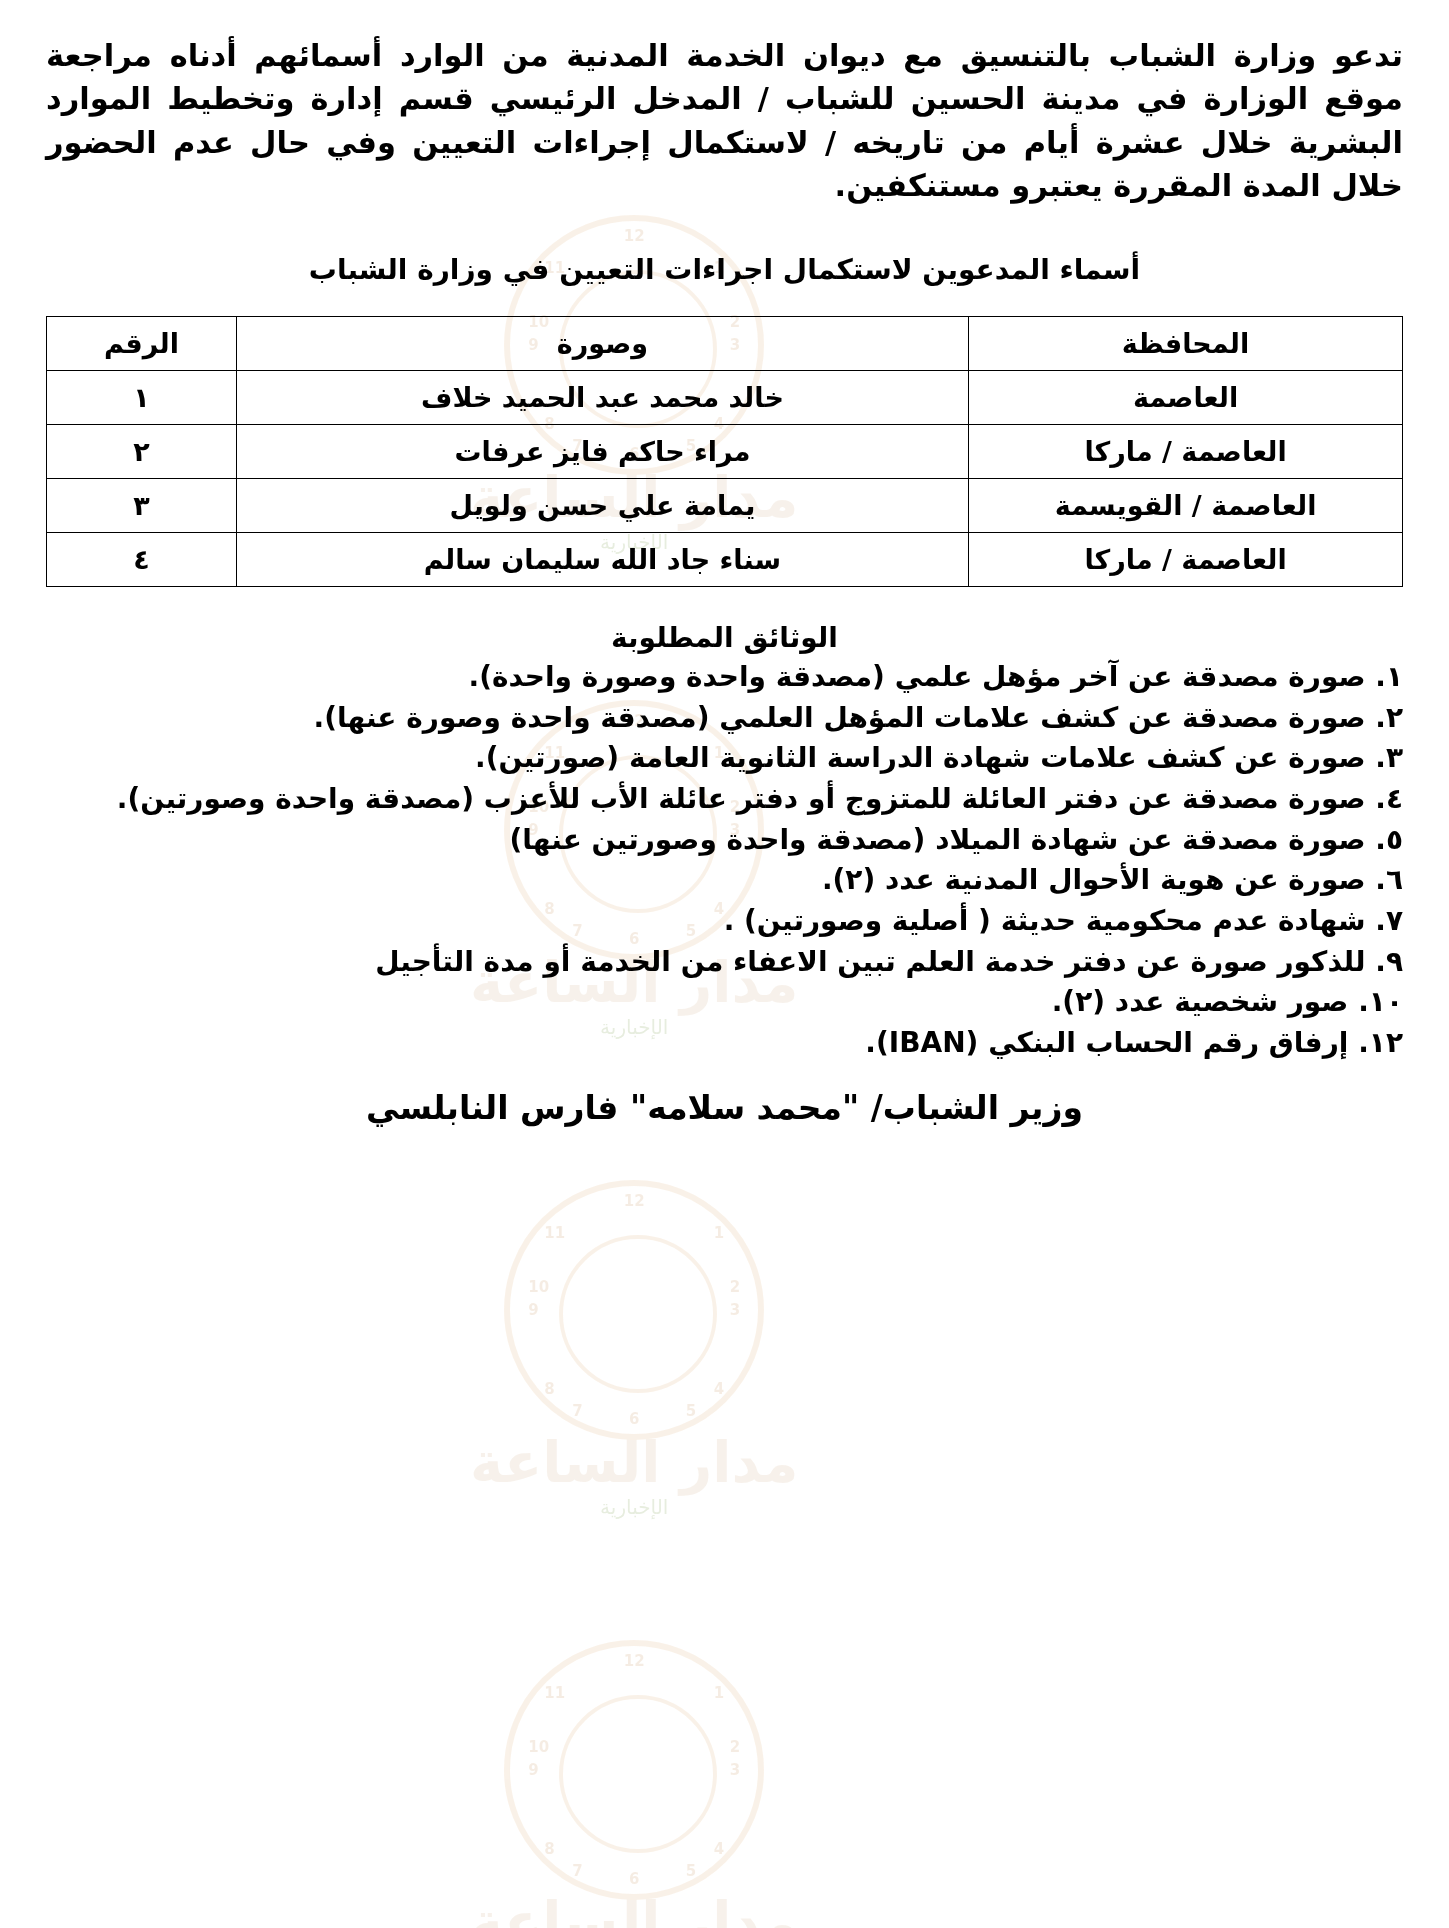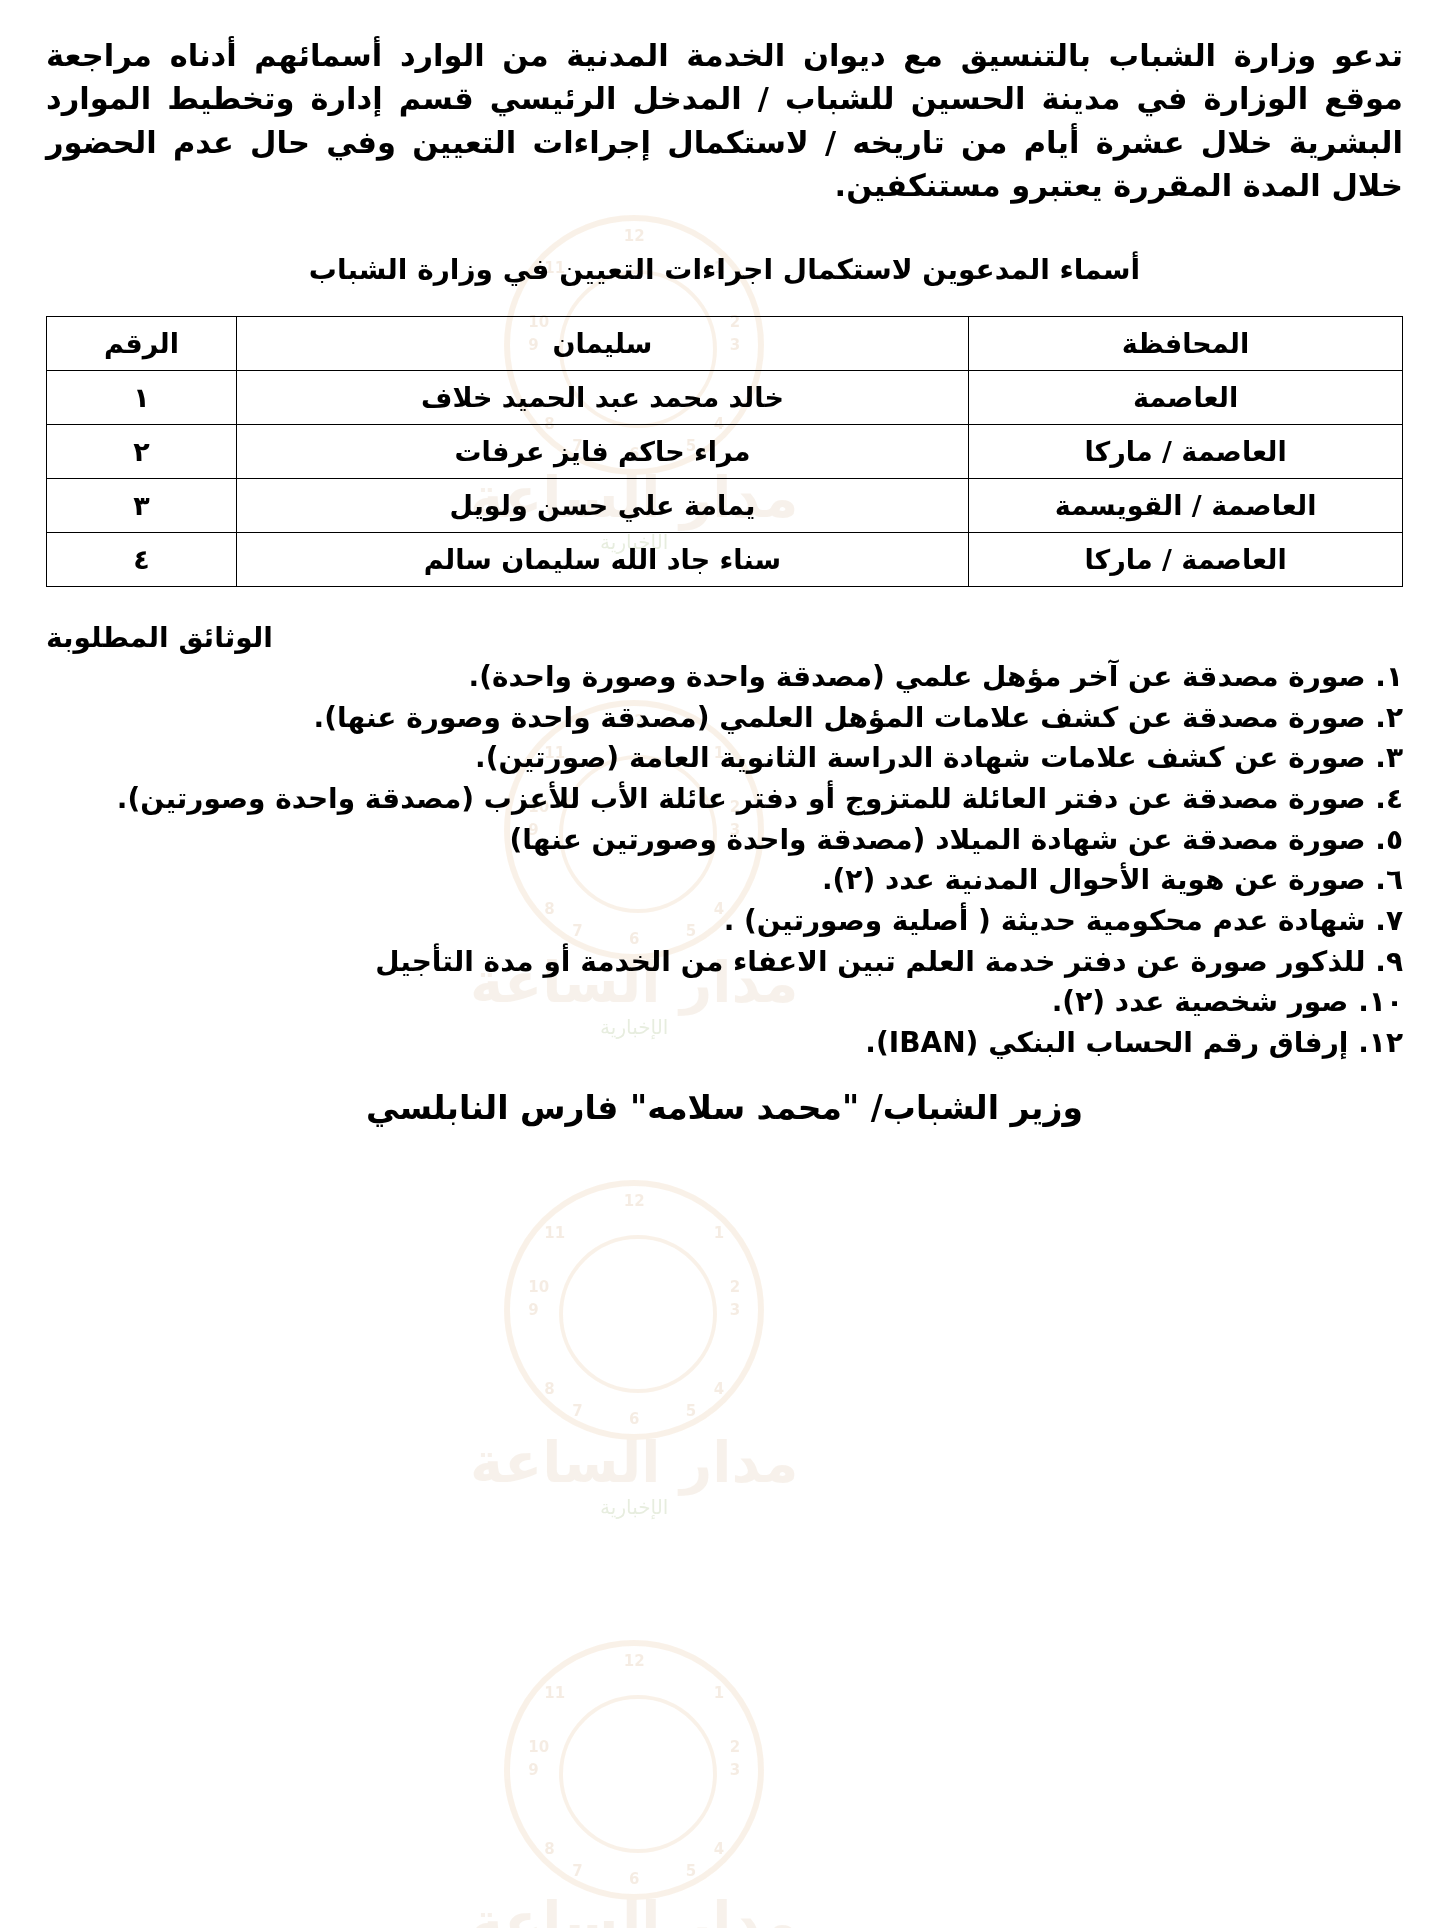--- a/index.html
+++ b/index.html
@@ -111,21 +111,21 @@
     padding: 2px 6px;
     box-sizing: border-box;
   }
   table.names col.c-num { width: 14%; }
   table.names col.c-name { width: 54%; }
   table.names col.c-gov { width: 32%; }
 
   .docs-title {
     font-size: 28px;
     font-weight: bold;
-    text-align: left;
+    text-align: center;
     margin: 0 0 4px 0;
   }
   ul.docs {
     list-style: none;
     margin: 0 0 22px 0;
     padding: 0;
   }
   ul.docs li {
     font-size: 28px;
     font-weight: bold;
@@ -233,21 +233,21 @@
 
   <table class="names">
     <colgroup>
       <col class="c-gov">
       <col class="c-name">
       <col class="c-num">
     </colgroup>
     <thead>
       <tr>
         <th>المحافظة</th>
-        <th>سليمان</th>
+        <th>وصورة</th>
         <th>الرقم</th>
       </tr>
     </thead>
     <tbody>
       <tr>
         <td>العاصمة</td>
         <td>خالد محمد عبد الحميد خلاف</td>
         <td>١</td>
       </tr>
       <tr>

